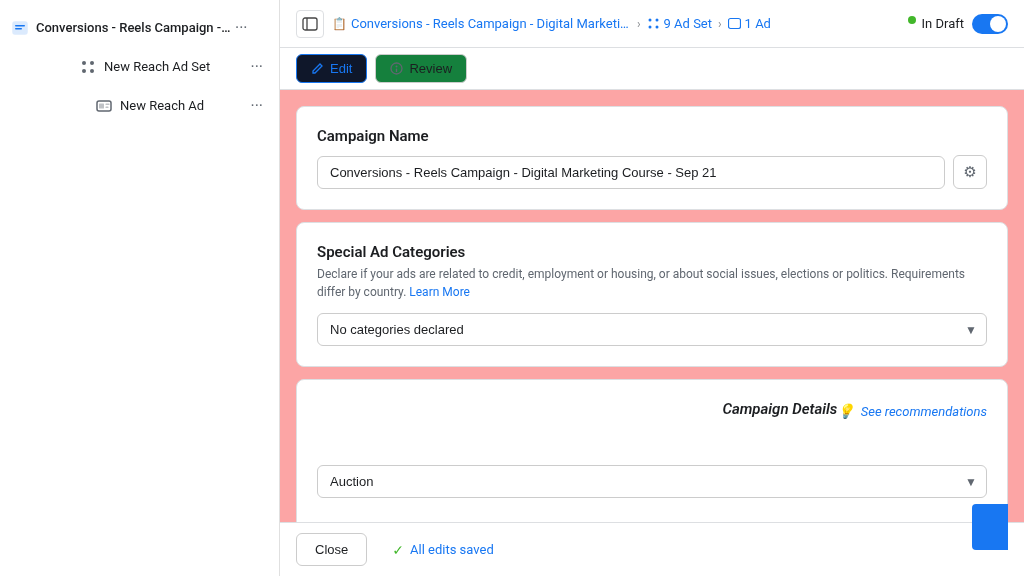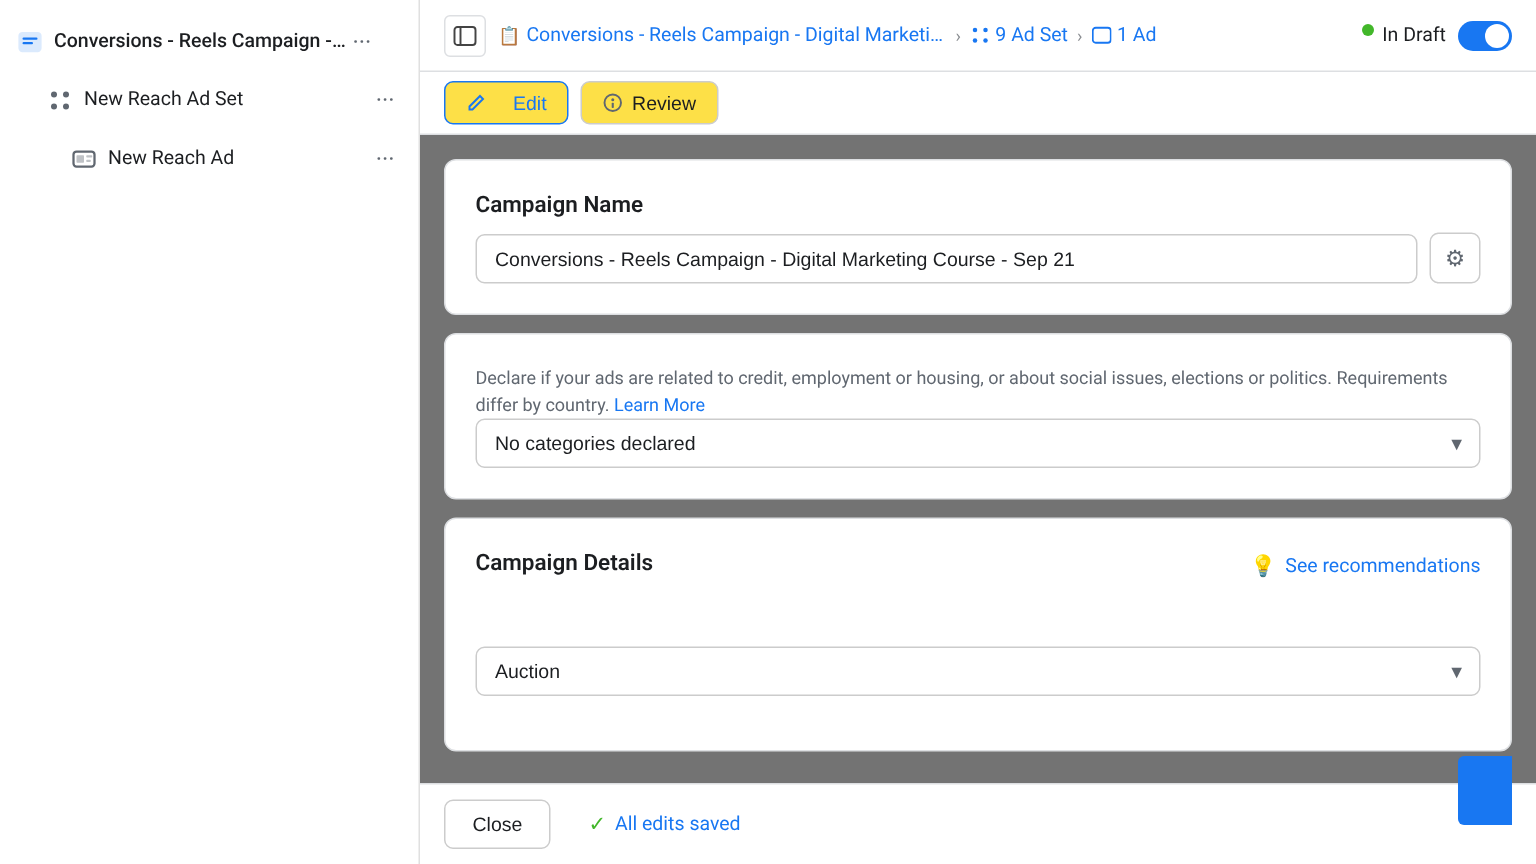--- a/index.html
+++ b/index.html
@@ -47,20 +47,21 @@
       max-width: 195px;
     }
     .sidebar-more {
       color: #606770;
       font-size: 16px;
       cursor: pointer;
       padding: 2px 4px;
     }
     .sidebar-sub {
       padding-left: 20px;
+      margin-left: 48px;
     }
 
     
     .main {
       flex: 1;
       display: flex;
       flex-direction: column;
       overflow: hidden;
     }
 
@@ -142,68 +143,69 @@
       border-bottom: 1px solid #dddfe2;
       padding: 6px 16px;
       display: flex;
       align-items: center;
       gap: 8px;
       flex-shrink: 0;
     }
     .btn-edit {
       display: flex;
       align-items: center;
-      gap: 18px;
+      gap: 6px;
       padding: 6px 14px;
-      background: #fde047;
+      background: #0f172a;
       color: #1877f2;
       border: 1px solid #1877f2;
       border-radius: 6px;
       cursor: pointer;
       font-size: 13px;
       font-weight: 500;
     }
     .btn-review {
       display: flex;
       align-items: center;
       gap: 6px;
       padding: 6px 14px;
-      background: #fde047;
+      background: #15803d;
       color: #1c1e21;
       border: 1px solid #ccc;
       border-radius: 6px;
       cursor: pointer;
       font-size: 13px;
     }
 
     
     .content {
       flex: 1;
       overflow-y: auto;
       padding: 16px;
-      background: #737373;
+      background: #fca5a5;
     }
 
     .card {
       background: #fff;
       border-radius: 8px;
       border: 1px solid #dddfe2;
       padding: 20px;
       margin-bottom: 12px;
     }
 
     .card-title {
       font-size: 15px;
       font-weight: 600;
       color: #1c1e21;
       margin-bottom: 4px;
     }
     .card-desc {
       font-size: 12px;
       color: #606770;
+      margin-bottom: 12px;
       line-height: 1.5;
     }
     .card-desc a {
       color: #1877f2;
       text-decoration: none;
     }
 
     .input-row {
       display: flex;
       align-items: center;
@@ -252,21 +254,22 @@
       top: 50%;
       transform: translateY(-50%);
       color: #606770;
       font-size: 12px;
       pointer-events: none;
     }
 
     .campaign-details-header {
       display: flex;
       align-items: center;
-      justify-content: space-between;
+      justify-content: flex-end;
+      font-style: italic;
     }
     .see-recommendations {
       display: flex;
       align-items: center;
       gap: 6px;
       color: #1877f2;
       font-size: 13px;
       cursor: pointer;
     }
     .lightbulb-icon {
@@ -447,20 +450,21 @@
       <div class="card-title">Campaign Name</div>
       <div class="input-row" style="margin-top:10px;">
         <input class="text-input" type="text" value="Conversions - Reels Campaign - Digital Marketing Course - Sep 21" style="">
         <div class="gear-btn">
           <span>⚙</span>
         </div>
       </div>
     </div>
 
     <div class="card">
+      <div class="card-title">Special Ad Categories</div>
       <div class="card-desc">
         <span>Declare if your ads are related to credit, employment or housing, or about social issues, elections or politics. Requirements differ by country.</span>
         <a href="#"> <span>Learn More</span></a>
       </div>
       <div class="select-wrapper">
         <select class="select-input">
           <option>No categories declared</option>
         </select>
         <span class="select-arrow">▼</span>
       </div>

